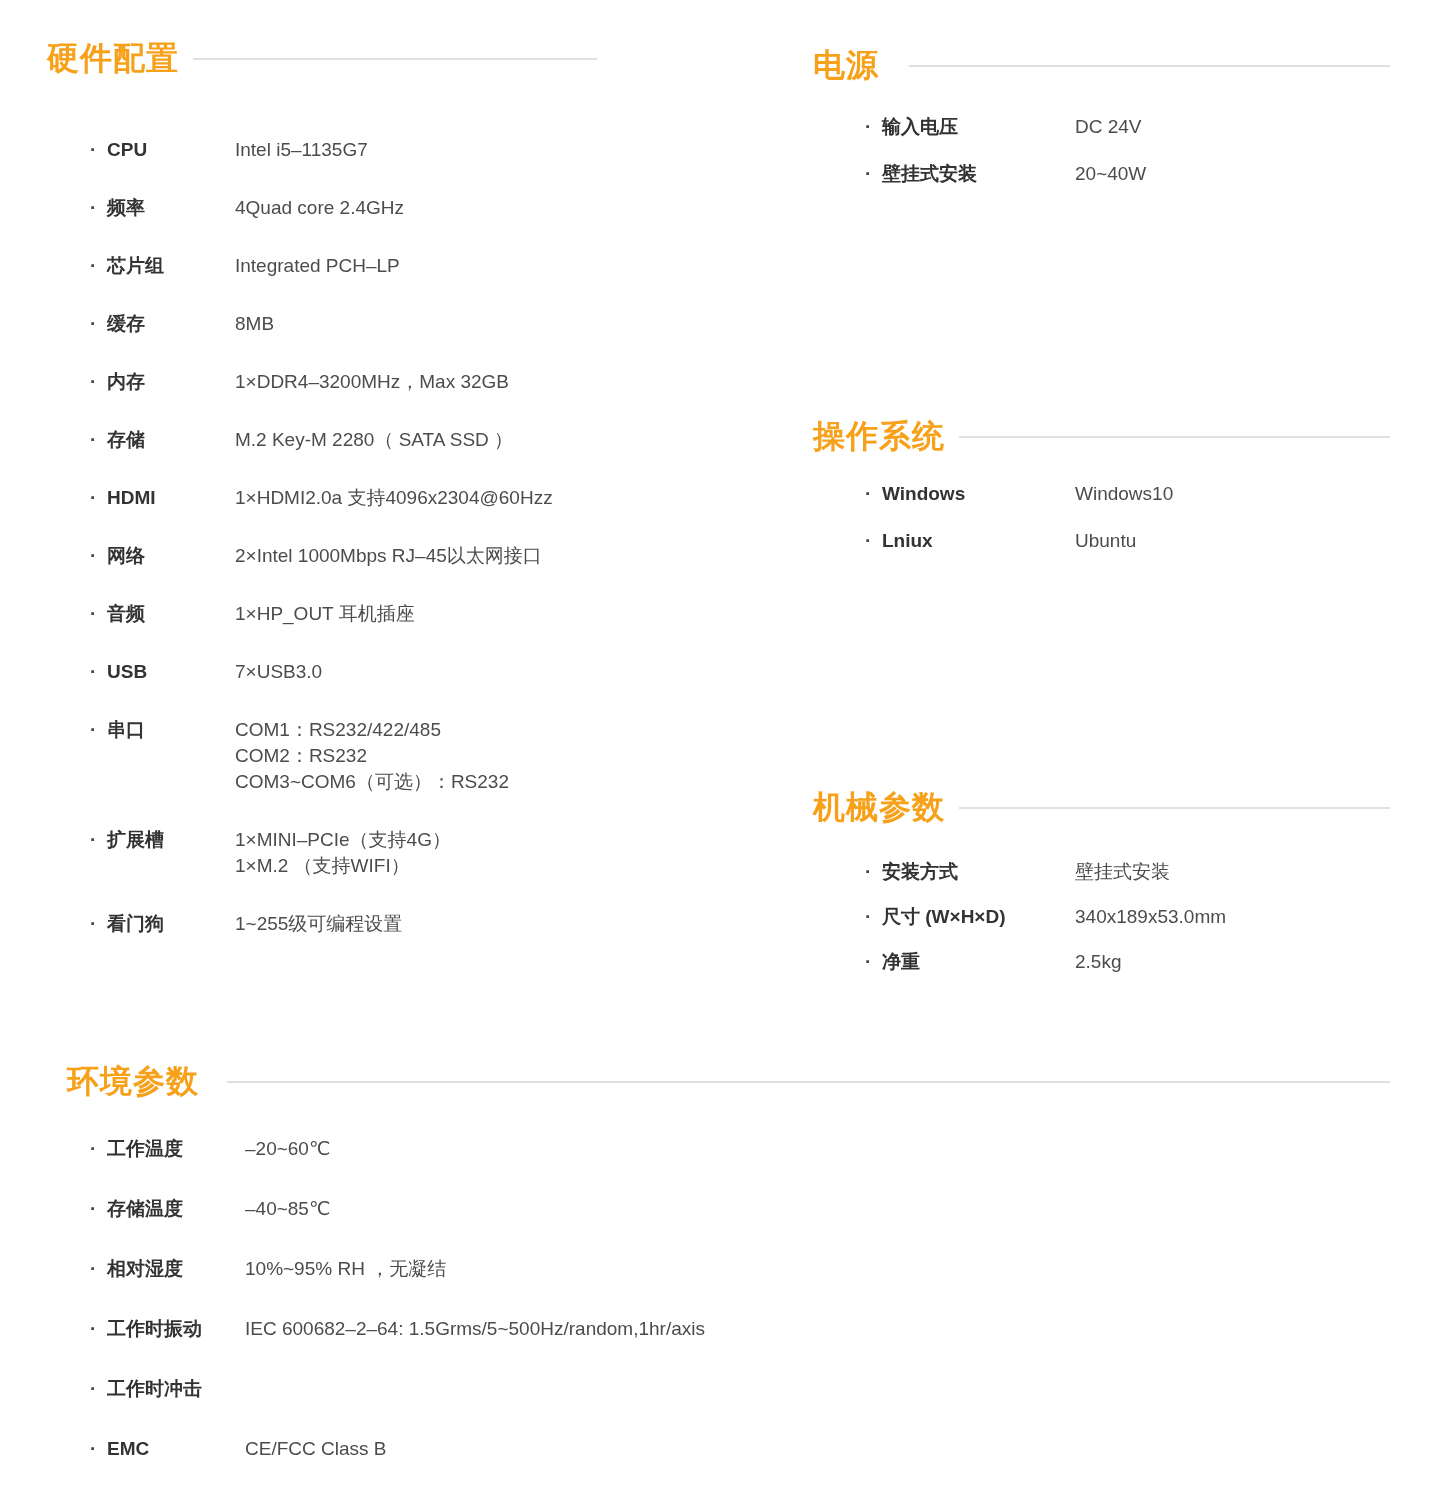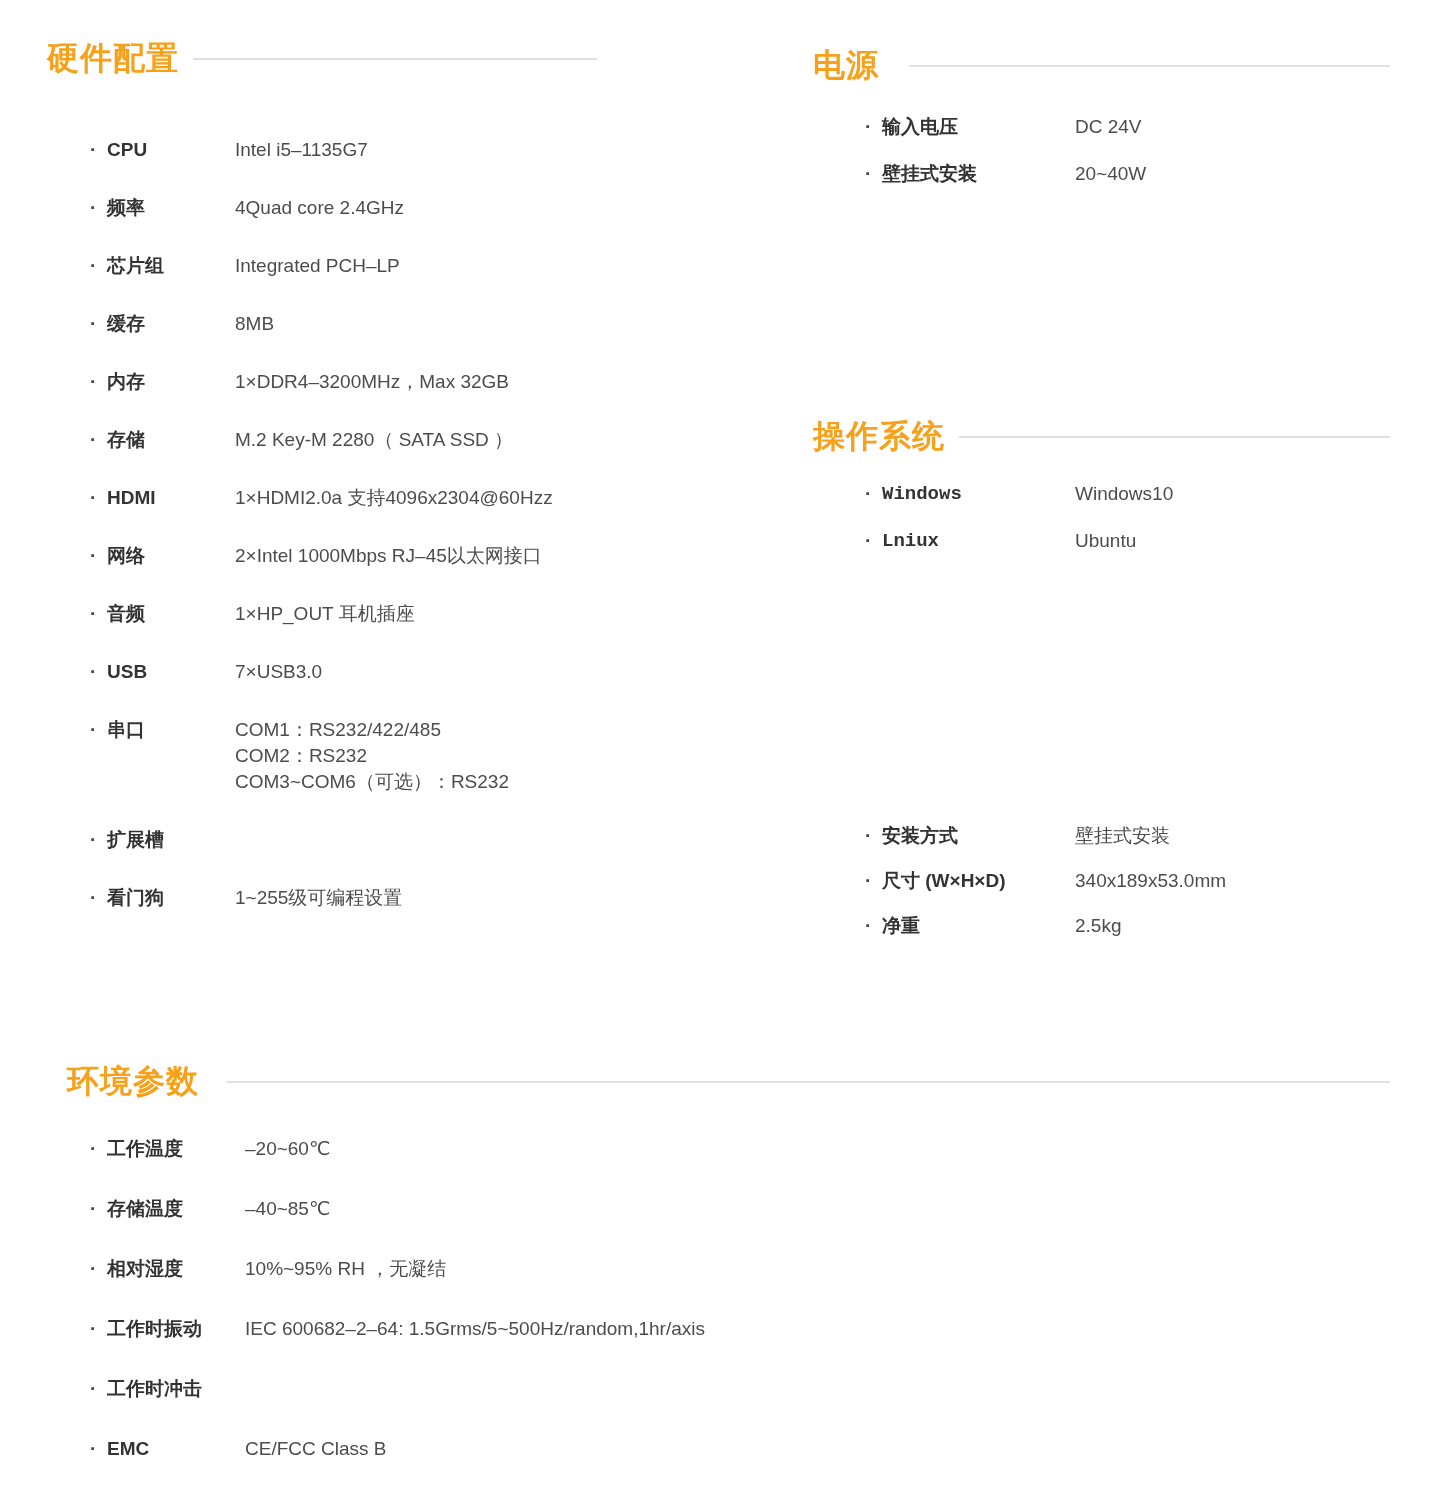--- a/index.html
+++ b/index.html
@@ -33,21 +33,21 @@
   #sec-power{left:813px;top:48px;width:577px;}
   #sec-power .sec-line{margin-left:30px;}
   #sec-power .rows{margin-top:30px;}
   #sec-power .row{padding-left:52px;margin-bottom:21px;}
   #sec-power .label{width:193px;}
 
   
   #sec-os{left:813px;top:419px;width:577px;}
   #sec-os .rows{margin-top:26px;}
   #sec-os .row{padding-left:52px;margin-bottom:21px;}
-  #sec-os .label{width:193px;font-family:Liberation Mono, monospace;}
+  #sec-os .label{width:193px;}
 
   
   #sec-mech{left:813px;top:790px;width:577px;}
   #sec-mech .rows{margin-top:33px;}
   #sec-mech .row{padding-left:52px;margin-bottom:19px;}
   #sec-mech .label{width:193px;}
 
   
   #sec-env{left:67px;top:1064px;width:1323px;}
   #sec-env .sec-line{margin-left:28px;}
@@ -119,20 +119,24 @@
       <span class="label">串口</span>
       <span class="value">
         <span>COM1：RS232/422/485</span>
         <span>COM2：RS232</span>
         <span>COM3~COM6（可选）：RS232</span>
       </span>
     </div>
     <div class="row">
       <span class="bullet">·</span>
       <span class="label">扩展槽</span>
+      <span class="value">
+        <span>1×MINI–PCIe（支持4G）</span>
+        <span>1×M.2 （支持WIFI）</span>
+      </span>
     </div>
     <div class="row">
       <span class="bullet">·</span>
       <span class="label">看门狗</span>
       <span class="value">1~255级可编程设置</span>
     </div>
   </div>
 </div>
 
 <div class="section" id="sec-power">
@@ -167,20 +171,24 @@
     </div>
     <div class="row">
       <span class="bullet">·</span>
       <span class="label">Lniux</span>
       <span class="value">Ubuntu</span>
     </div>
   </div>
 </div>
 
 <div class="section" id="sec-mech">
+  <div class="sec-head">
+    <div class="sec-title">机械参数</div>
+    <div class="sec-line"></div>
+  </div>
   <div class="rows">
     <div class="row">
       <span class="bullet">·</span>
       <span class="label">安装方式</span>
       <span class="value">壁挂式安装</span>
     </div>
     <div class="row">
       <span class="bullet">·</span>
       <span class="label">尺寸 (W×H×D)</span>
       <span class="value">340x189x53.0mm</span>

